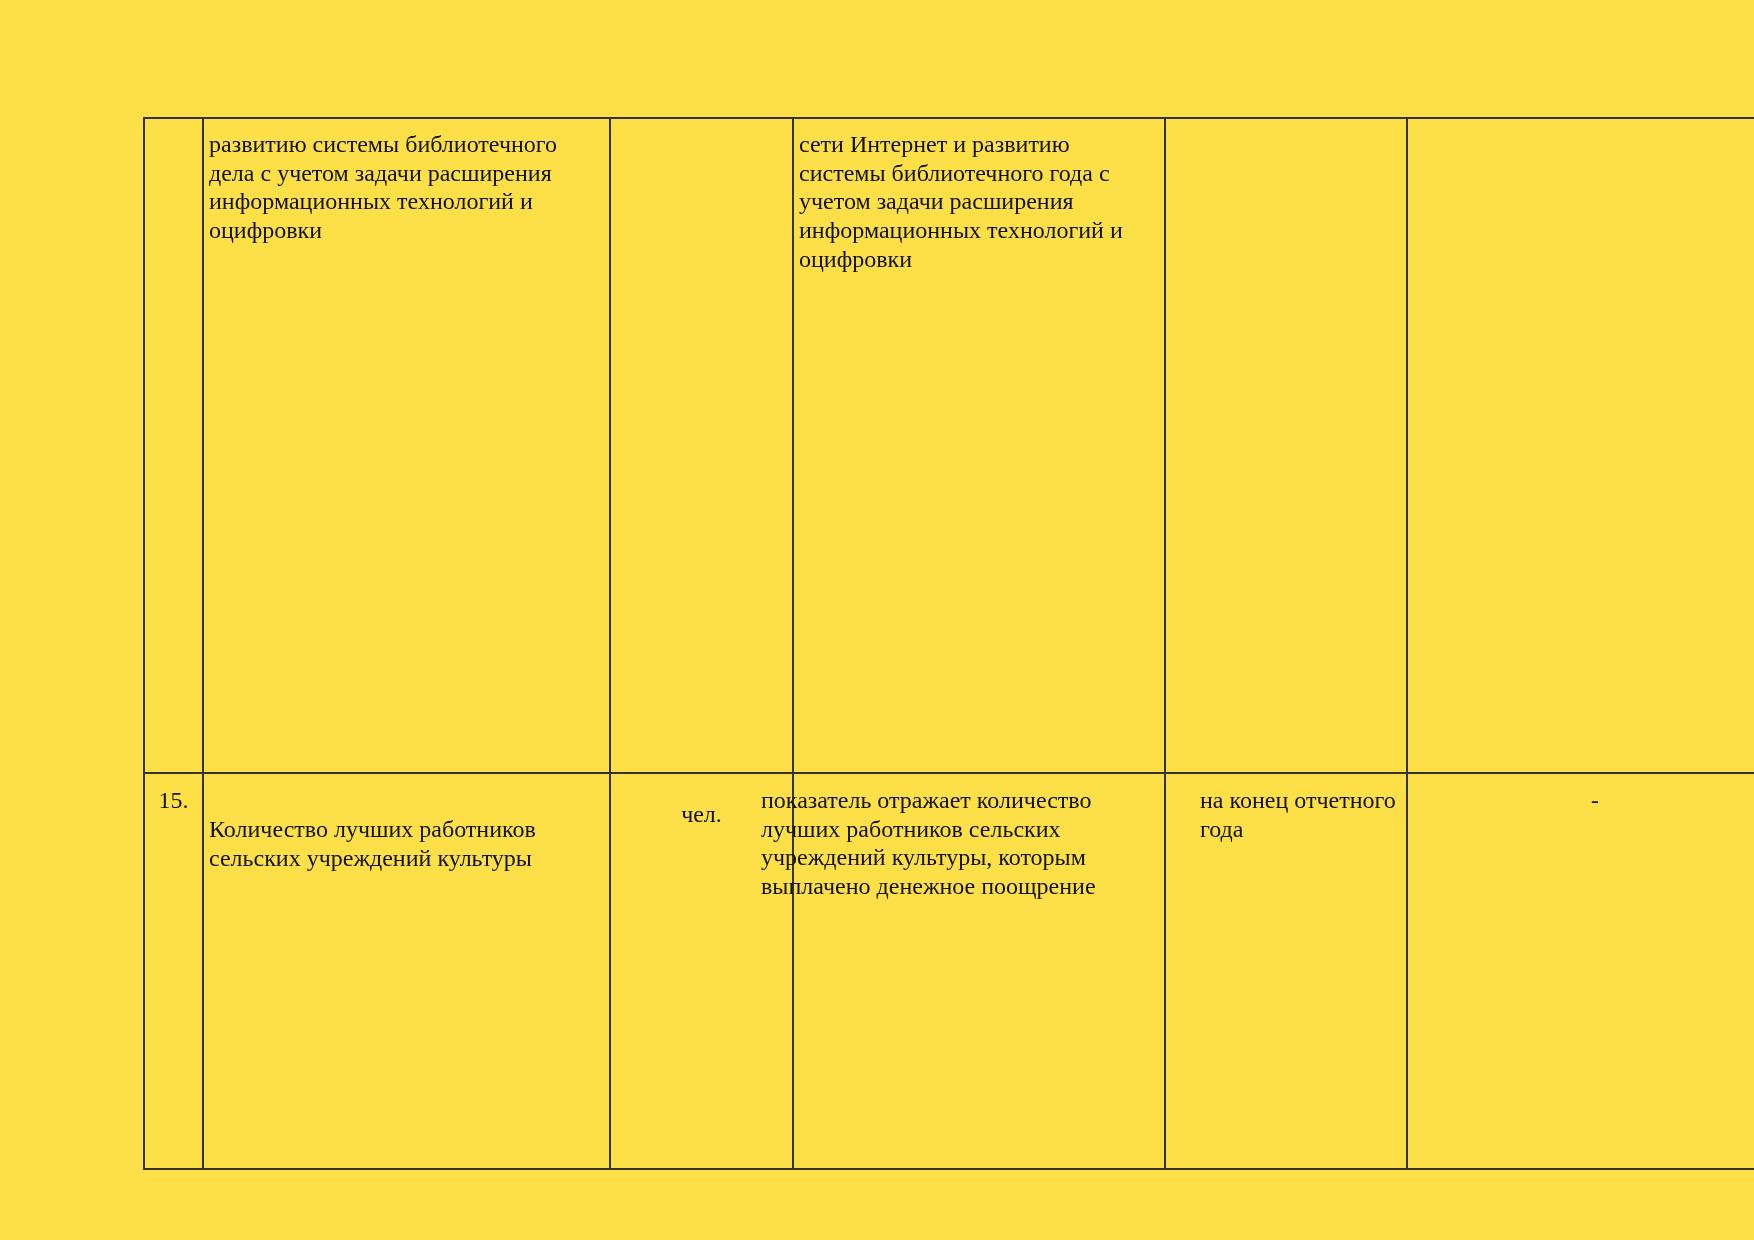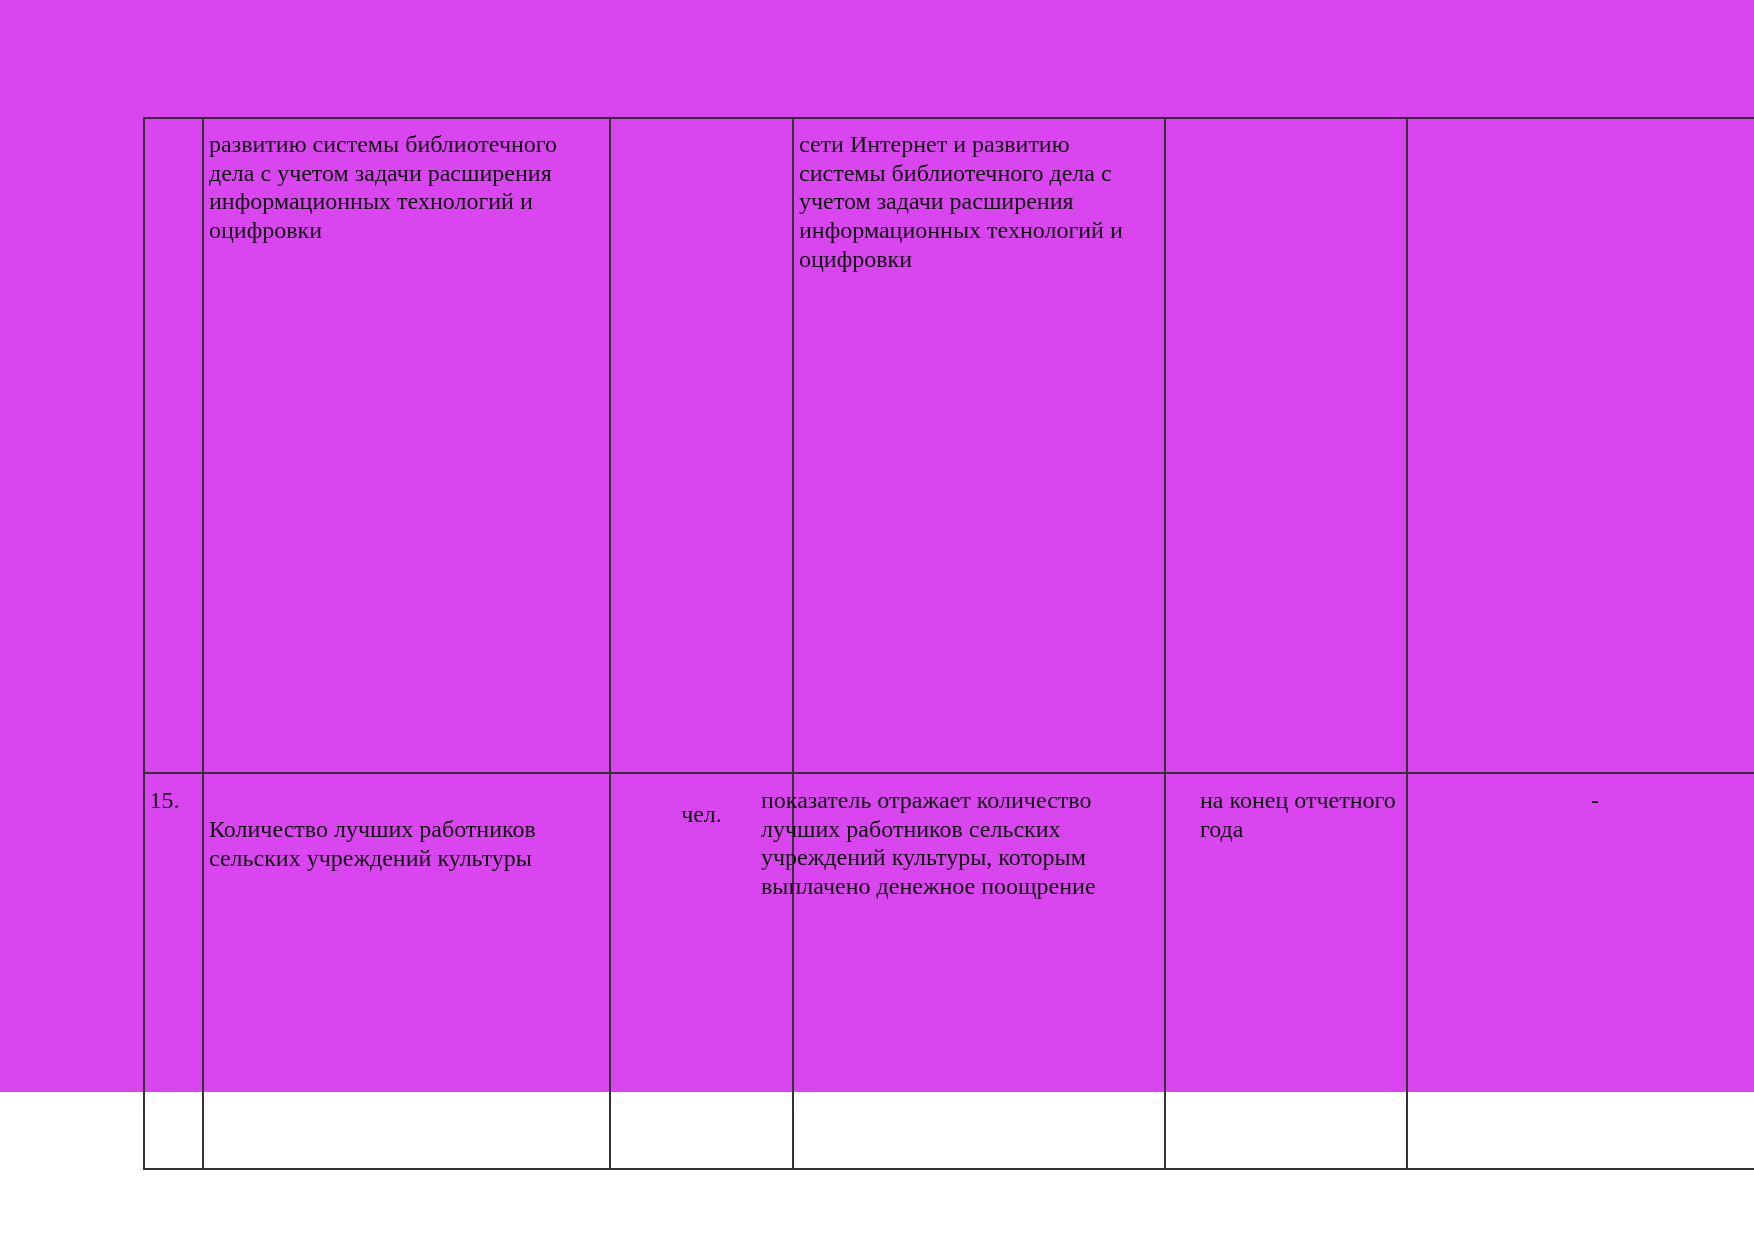--- a/index.html
+++ b/index.html
@@ -1,18 +1,18 @@
 <!DOCTYPE html>
 <html><head>
 <meta charset="utf-8">
 <style>
   html, body { margin:0; padding:0; background:#ffffff; }
   body { width:1754px; height:1240px; position:relative; overflow:hidden;
          font-family:"Liberation Serif", "DejaVu Serif", serif; color:#111; }
-  .page { position:absolute; left:0; top:0; width:1754px; height:1092px; background:#d946ef; }
+  .page { position:absolute; left:0; top:0; width:1754px; height:1240px; background:#fde047; }
   .hline { position:absolute; height:2px; background:#333; }
   .vline { position:absolute; width:2px; background:#333; }
   .cell { position:absolute; font-size:24px; line-height:28.7px; white-space:pre-line; }
   .center { text-align:center; }
 </style>
 </head>
 <body>
 
 <div class="page">
   <div>
@@ -29,30 +29,30 @@
     <div class="vline" style="left:1406px; top:117px; height:1053px;"></div>
 
     <div>
       <div class="cell center" style="left:145px; top:130px; width:57px;"></div>
       <div class="cell" style="left:209px; top:130px; width:398px;">развитию системы библиотечного
 дела с учетом задачи расширения
 информационных технологий и
 оцифровки</div>
       <div class="cell center" style="left:611px; top:130px; width:181px;"></div>
       <div class="cell" style="left:799px; top:130px; width:365px;">сети Интернет и развитию
-системы библиотечного дела с
+системы библиотечного года с
 учетом задачи расширения
 информационных технологий и
 оцифровки</div>
       <div class="cell" style="left:1171px; top:130px; width:235px;"></div>
       <div class="cell center" style="left:1408px; top:130px; width:374px;"></div>
     </div>
 
     <div>
-      <div class="cell center" style="left:136px; top:786px; width:57px;">15.</div>
+      <div class="cell center" style="left:145px; top:786px; width:57px;">15.</div>
       <div class="cell" style="left:209px; top:815px; width:398px;">Количество лучших работников
 сельских учреждений культуры</div>
       <div class="cell center" style="left:611px; top:786px; width:181px;margin-top:14px;">чел.</div>
       <div class="cell" style="left:761px; top:786px; width:365px;">показатель отражает количество
 лучших работников сельских
 учреждений культуры, которым
 выплачено денежное поощрение</div>
       <div class="cell" style="left:1171px; top:786px; width:235px;margin-left:29px;">на конец отчетного
 года</div>
       <div class="cell center" style="left:1408px; top:786px; width:374px;">-</div>

